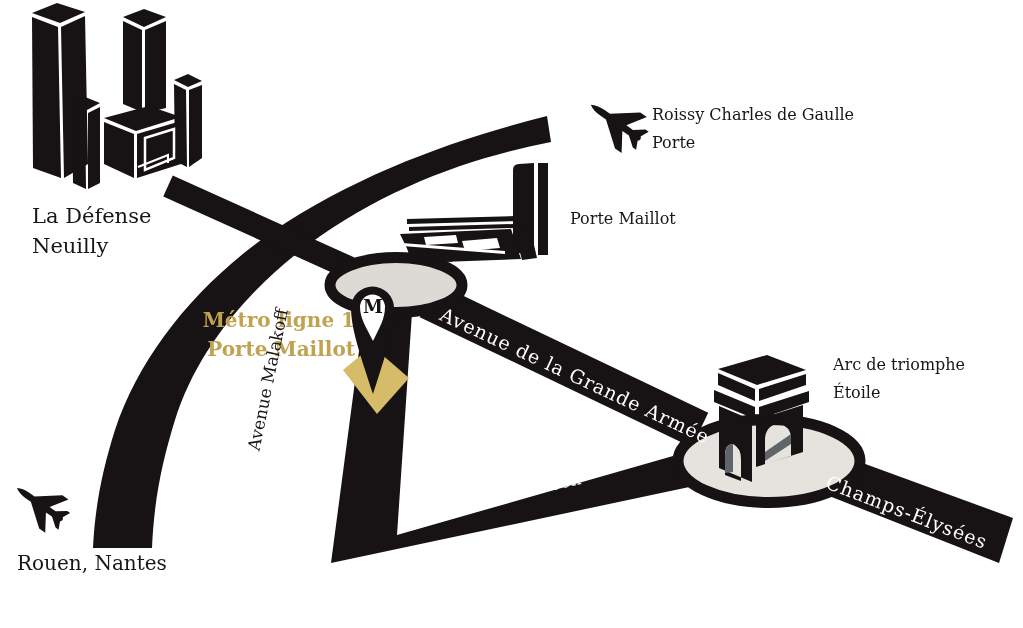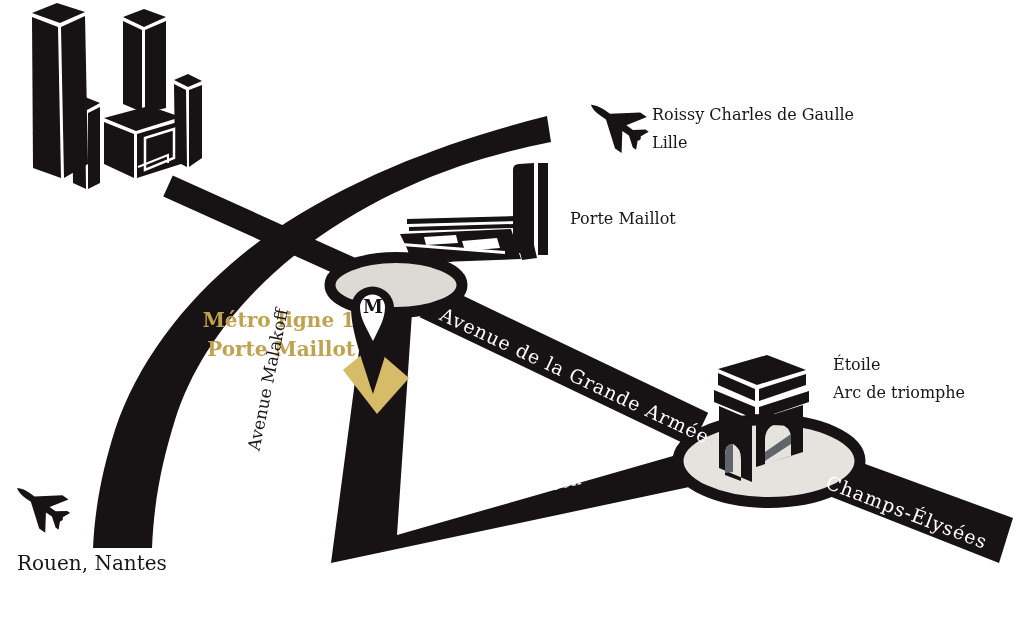--- a/index.html
+++ b/index.html
@@ -108,39 +108,41 @@
       <path fill-rule="evenodd" d="M719,406 L752,420 L752,482 L719,468 Z
          M725,475 L725,455 Q725,444 733,444 Q741,448 741,459 L741,481 Z"></path>
       <path fill-rule="evenodd" d="M756,420 L803,405 L803,452 L756,467 Z
          M765,464 L765,440 Q765,426 779,423 Q791,427 791,438 L791,456 Z"></path>
       <path fill="#60656a" d="M725,473 L725,455 Q725,444 733,444 L733,472 Z"></path>
       <path fill="#60656a" d="M765,452 L791,434 L791,444 L765,461 Z"></path>
     </g>
   </svg>
 
   <div class="place-label" id="lbl-la-defense">
+    <div>La Défense</div>
+    <div>Neuilly</div>
   </div>
 
   <div class="place-label" id="lbl-roissy">
     <div>Roissy Charles de Gaulle</div>
-    <div>Lille</div>
+    <div>Porte</div>
   </div>
 
   <div class="place-label" id="lbl-palais">
     <div>Porte Maillot</div>
   </div>
 
   <div class="metro-label">
     <div>Métro ligne 1</div>
     <div>Porte Maillot</div>
   </div>
 
   <div class="place-label" id="lbl-etoile">
+    <div>Arc de triomphe</div>
     <div>Étoile</div>
-    <div>Arc de triomphe</div>
   </div>
 
   <div class="place-label" id="lbl-orly">
     <div>Rouen, Nantes</div>
   </div>
 
   <div class="road-label" id="lbl-grande-armee">Avenue de la Grande Armée</div>
   <div class="road-label dark" id="lbl-malakoff">Avenue Malakoff</div>
   <div class="road-label" id="lbl-foch">Avenue Foch</div>
   <div class="road-label" id="lbl-champs">Champs-Élysées</div>

